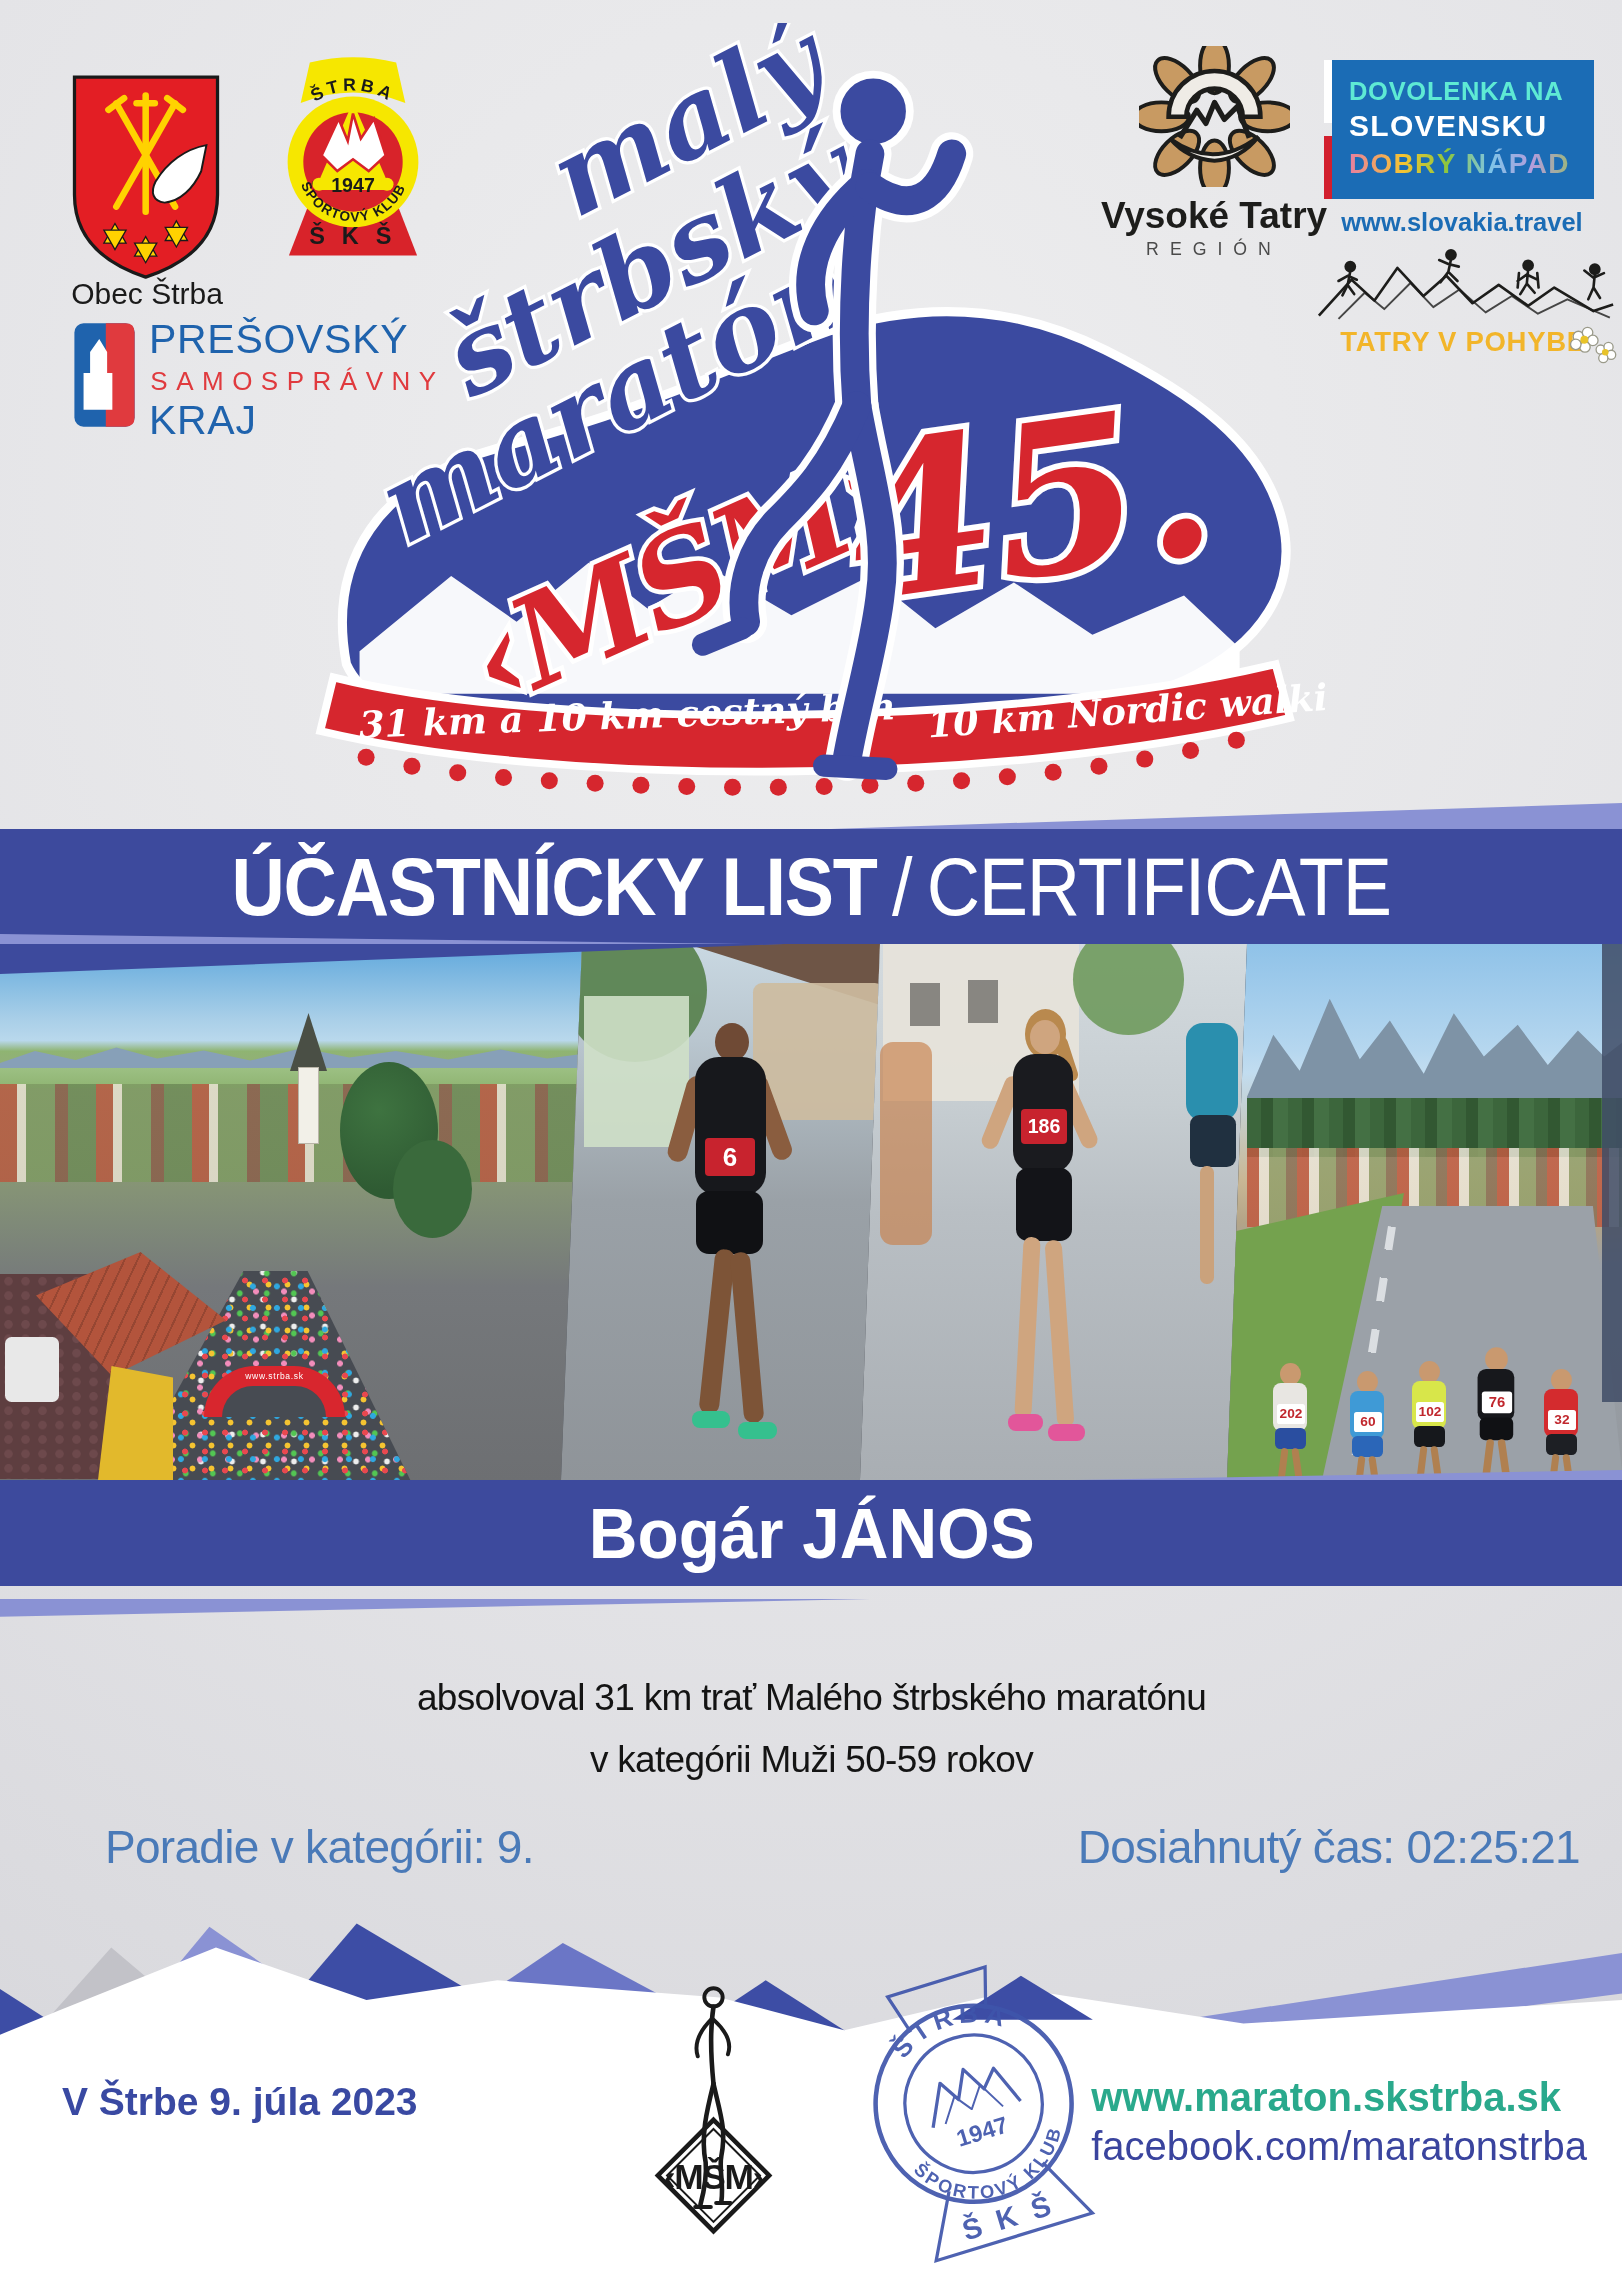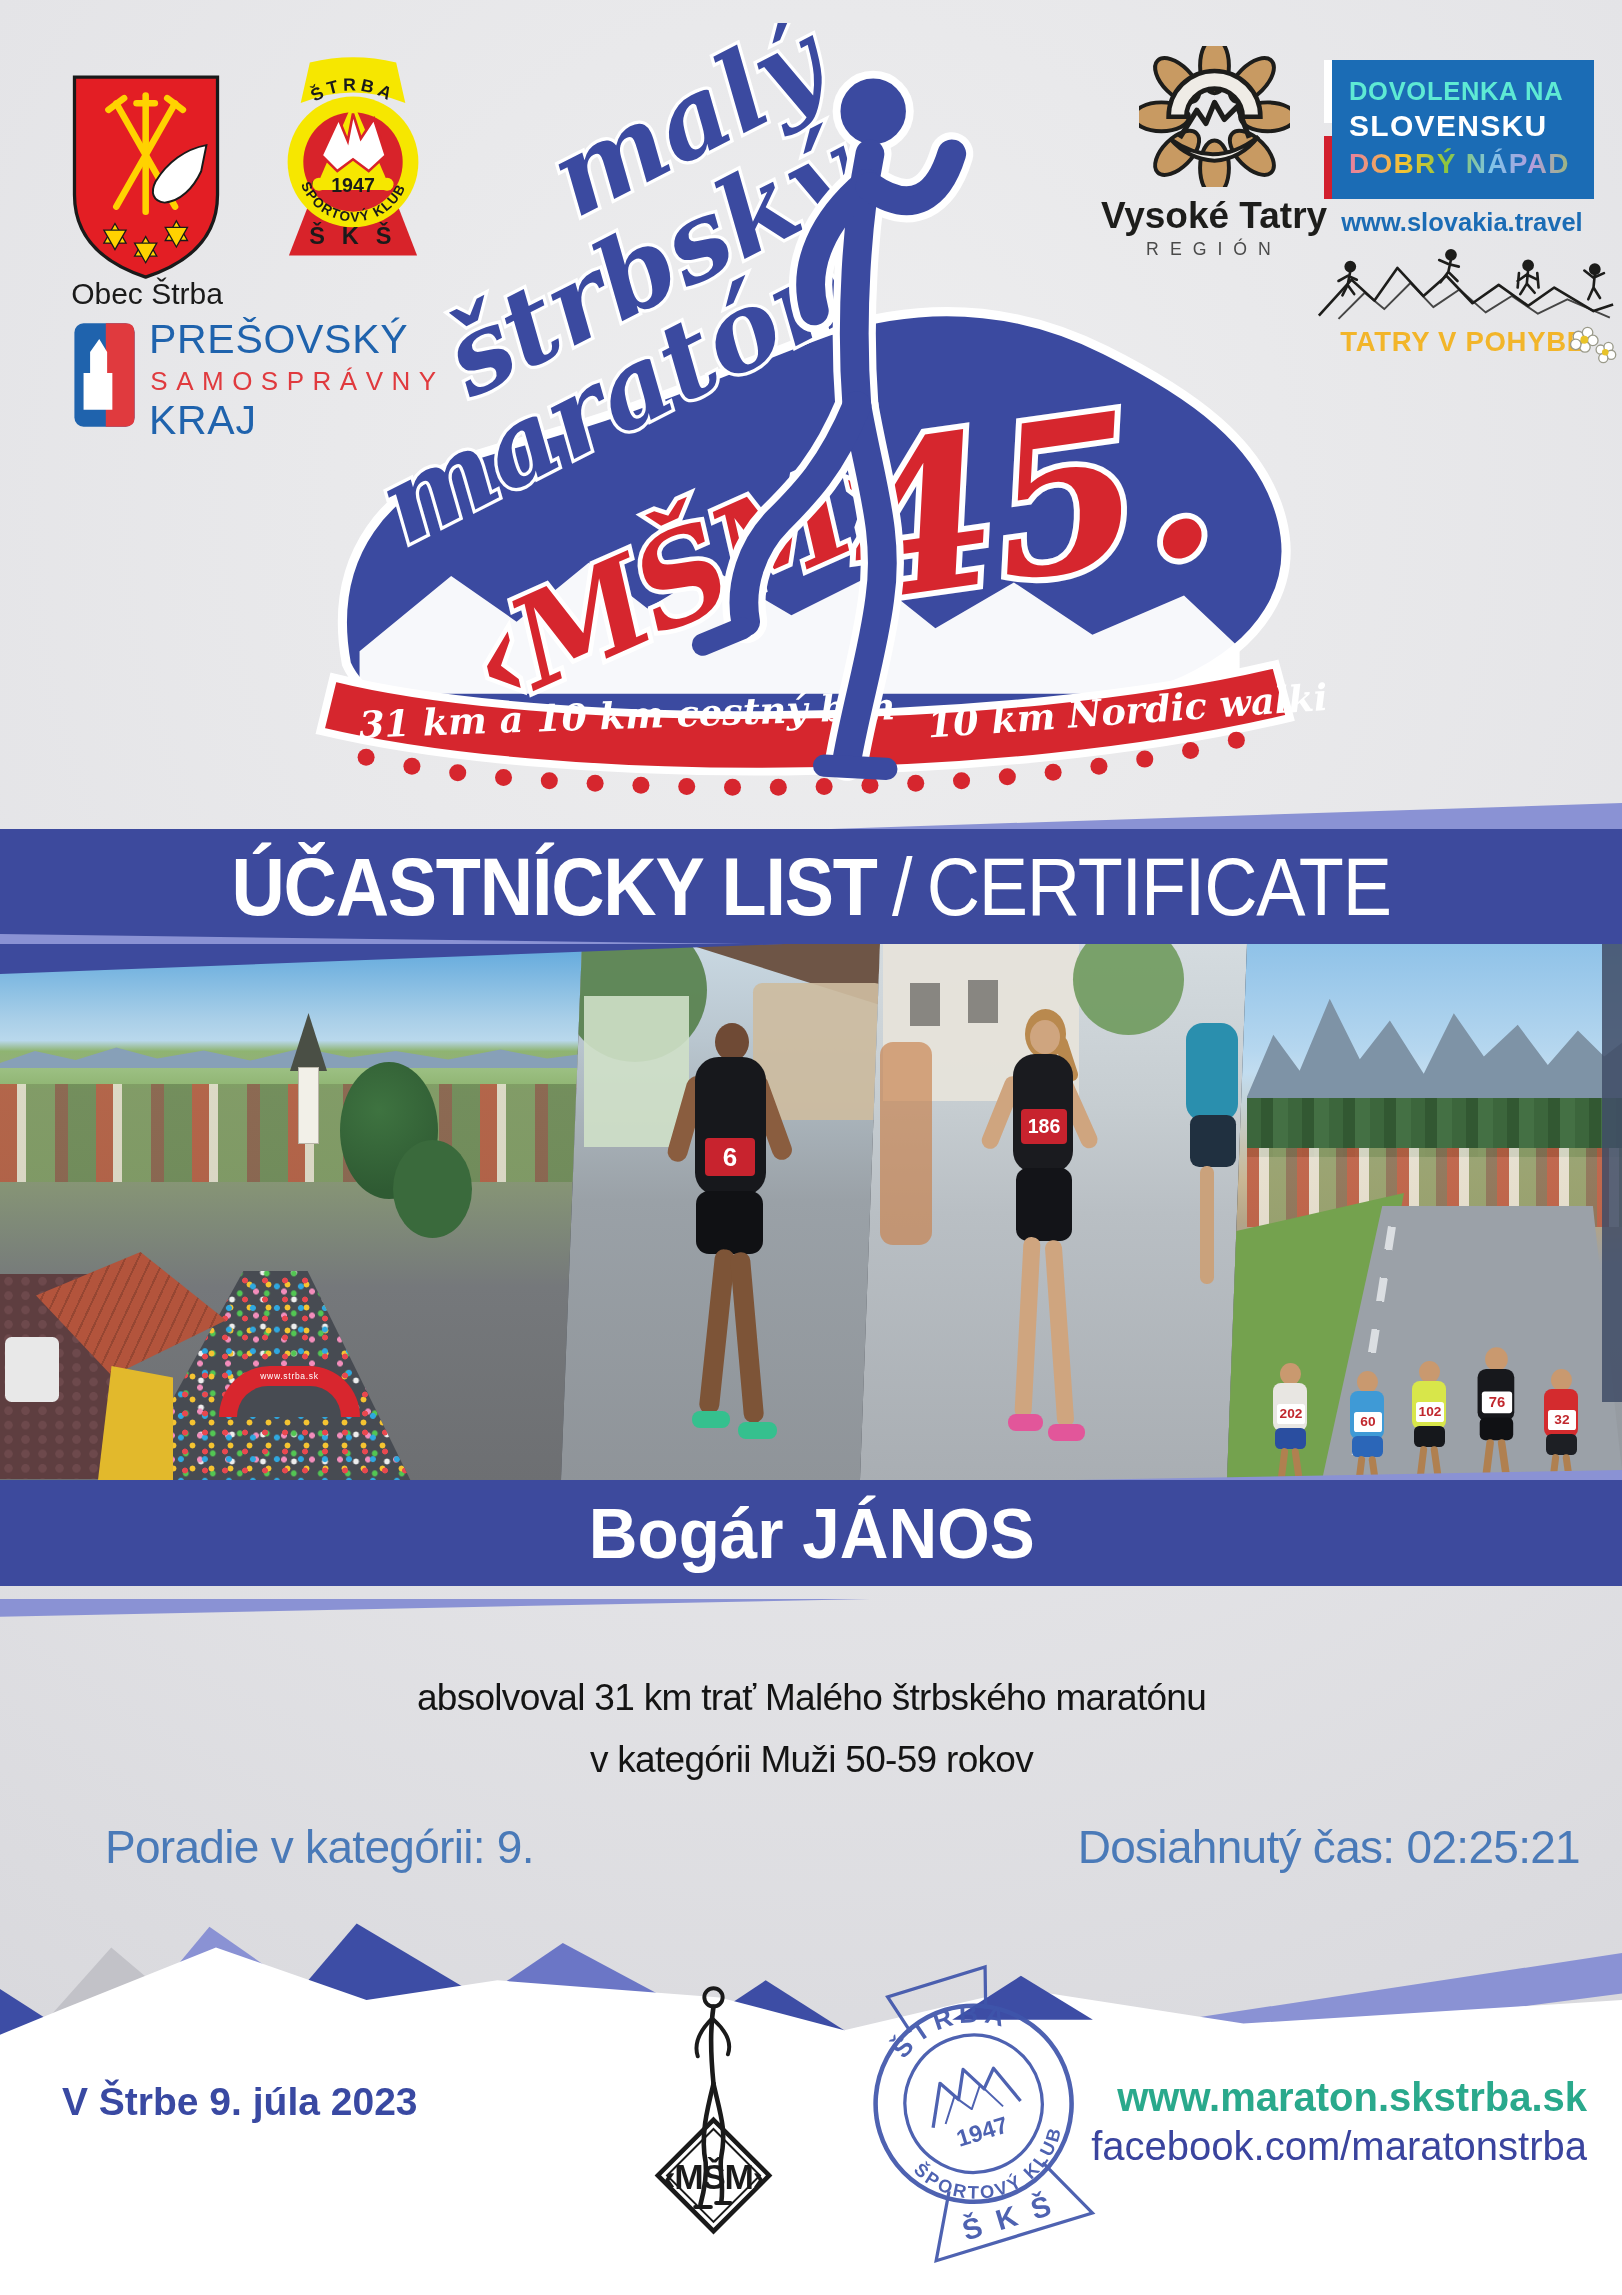--- a/index.html
+++ b/index.html
@@ -66,21 +66,21 @@
   .p1-crowd{left:115px;top:327px;width:321px;height:209px;clip-path:polygon(40% 0,60% 0,92% 100%,4% 100%);
     background-color:#474b52;background-image:
       radial-gradient(circle 3.3px,#e8484f 0 2.6px,transparent 3.3px),
       radial-gradient(circle 3.3px,#2fa8e0 0 2.6px,transparent 3.3px),
       radial-gradient(circle 3.3px,#f5c431 0 2.6px,transparent 3.3px),
       radial-gradient(circle 3.3px,#53c653 0 2.6px,transparent 3.3px),
       radial-gradient(circle 3.3px,#f28dbb 0 2.6px,transparent 3.3px),
       radial-gradient(circle 3.3px,#ededed 0 2.6px,transparent 3.3px);
     background-size:20px 19px,24px 21.6px,19px 23px,27px 20px,28px 24px,31px 27px;
     background-position:0 0,5.9px 4.6px,11px 2px,3.3px 12.4px,15px 8.5px,8.5px 15px}
-  .p1-arch{left:219px;top:422px;width:141px;height:51px;background:#d8262e;border-radius:69px 69px 0 0}
+  .p1-arch{left:204px;top:422px;width:141px;height:51px;background:#d8262e;border-radius:69px 69px 0 0}
   .p1-arch-in{left:18.3px;top:19.6px;width:104px;height:31px;background:#474b52;border-radius:52px 52px 0 0}
   .p1-arch-text{left:0;top:5.2px;width:141px;text-align:center;font-size:8.5px;color:#fff;letter-spacing:0.7px}
   .p1-shingle{left:0;top:330px;width:121px;height:205px;background-color:#5e3e40;
     background-image:radial-gradient(circle 4.6px,#6d494c 0 3.9px,transparent 4.6px);background-size:17px 14.4px}
   .p1-roof{left:36px;top:308px;width:190px;height:124px;background:#b3543c;clip-path:polygon(0 35%,55% 0,100% 55%,40% 100%);
     background-image:repeating-linear-gradient(115deg,rgba(0,0,0,.16) 0 2px,transparent 2px 11.8px)}
   .p1-wall{left:98px;top:422px;width:75px;height:114px;background:#e2b92c;clip-path:polygon(18% 0,100% 10%,100% 100%,0 100%)}
   .p1-van{left:5.2px;top:393px;width:54px;height:65px;background:#e8e8e8;border-radius:6.5px}
 
   .photo2{clip-path:polygon(582px 0,880px 0,860px 100%,561px 100%);
@@ -145,21 +145,21 @@
 
   
   .result{left:0;top:1667px;width:1623px;text-align:center;color:var(--ink)}
   .result p{font-size:37px;line-height:62px;letter-spacing:-0.7px}
   .rankrow{left:0;top:1820px;width:1623px;display:flex;justify-content:space-between;padding:0 43px 0 105px;
     color:var(--steel);font-size:46px;letter-spacing:-0.7px}
 
   
   .footer-white{left:0;top:2074px;width:1623px;height:221px;background:#fff}
   .date-place{left:62px;top:2080px;font-size:39px;font-weight:bold;color:var(--navytext);letter-spacing:0}
-  .links{right:36px;top:2073px;text-align:right}
+  .links{right:36px;top:2073px;text-align:left}
   .link-web{font-size:40px;font-weight:bold;color:var(--teal);line-height:48px}
   .link-fb{font-size:40px;font-weight:normal;color:#3a449e;line-height:50px}
 
   text{font-family:"Liberation Sans",sans-serif}
   .scripty{font-family:"DejaVu Serif",serif;font-style:italic;font-weight:bold}
 </style>
 </head>
 <body>
 
 <div class="page">

